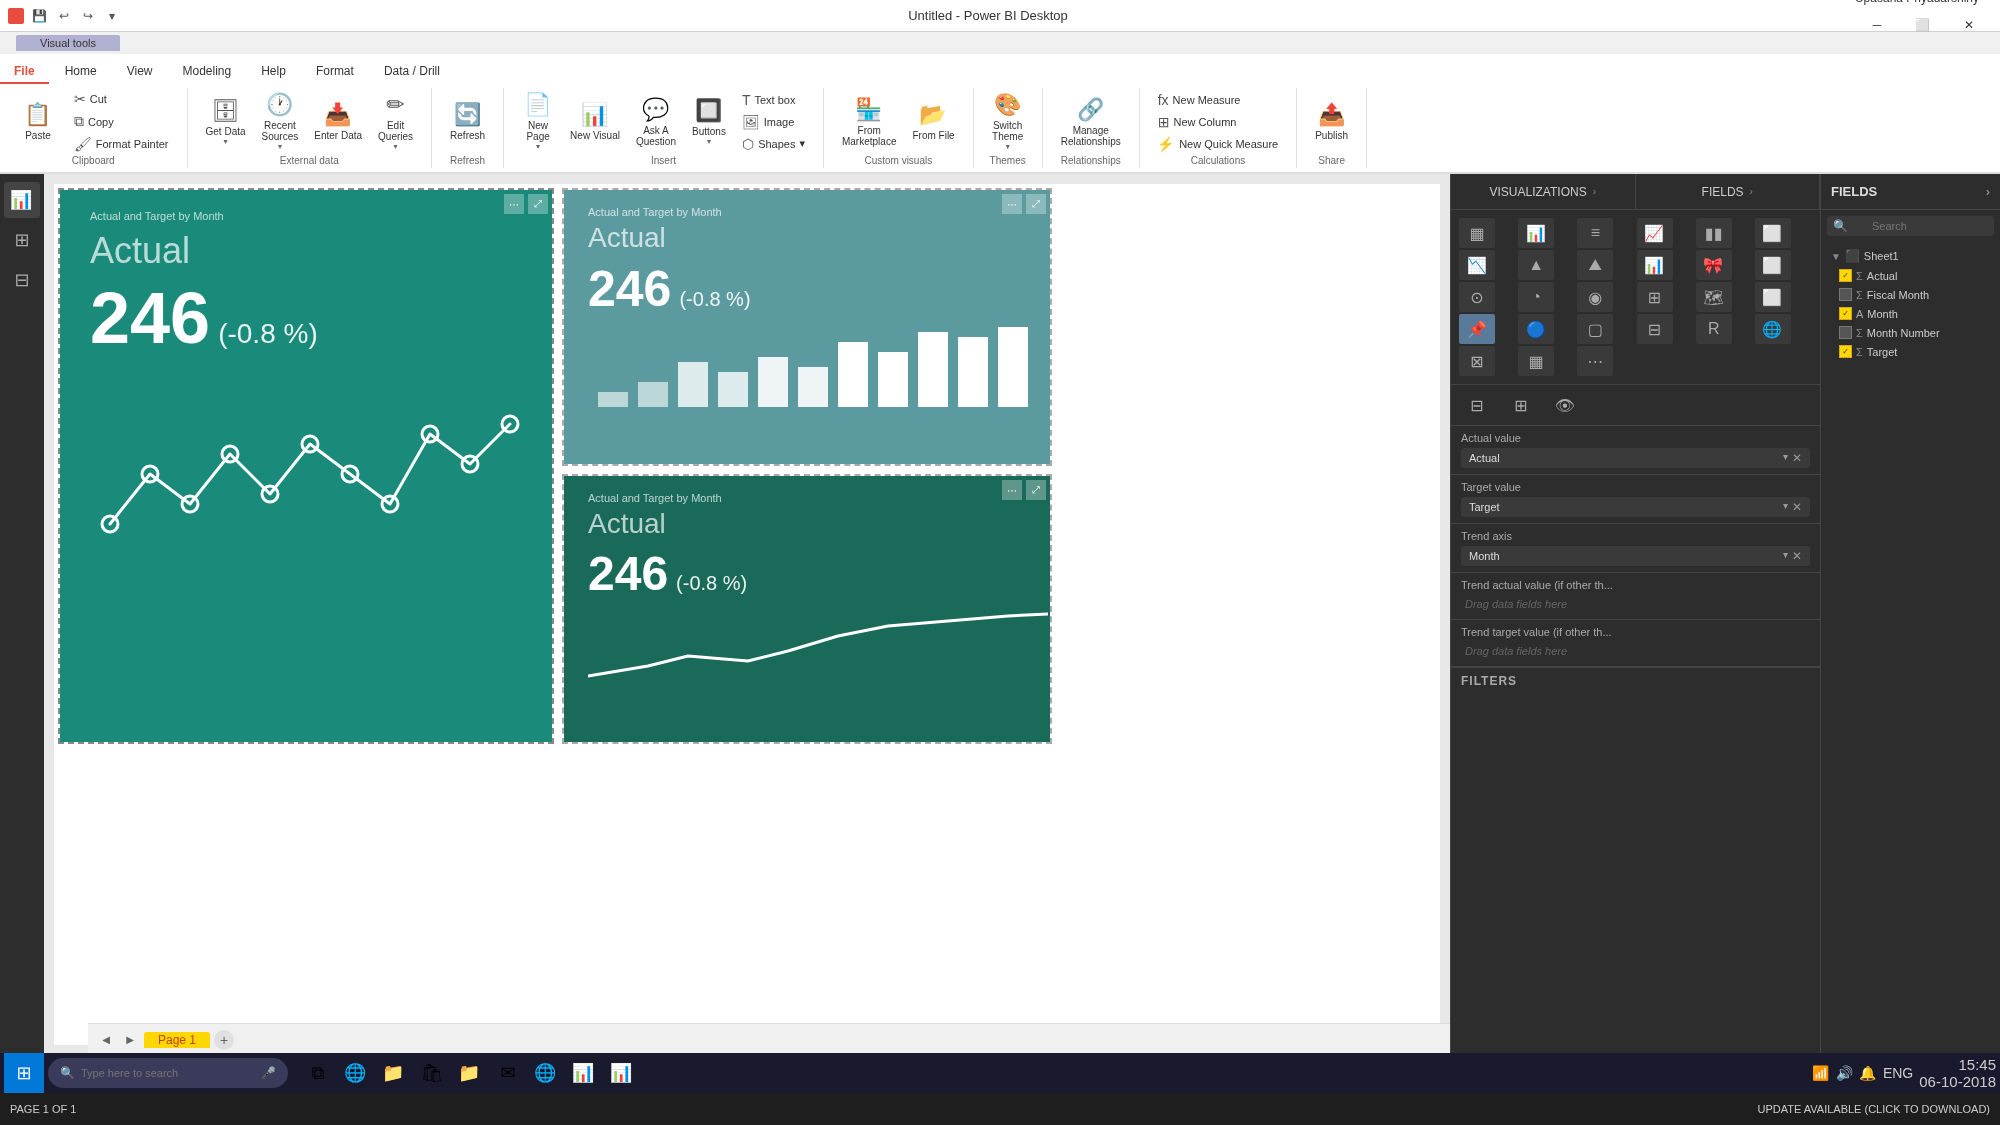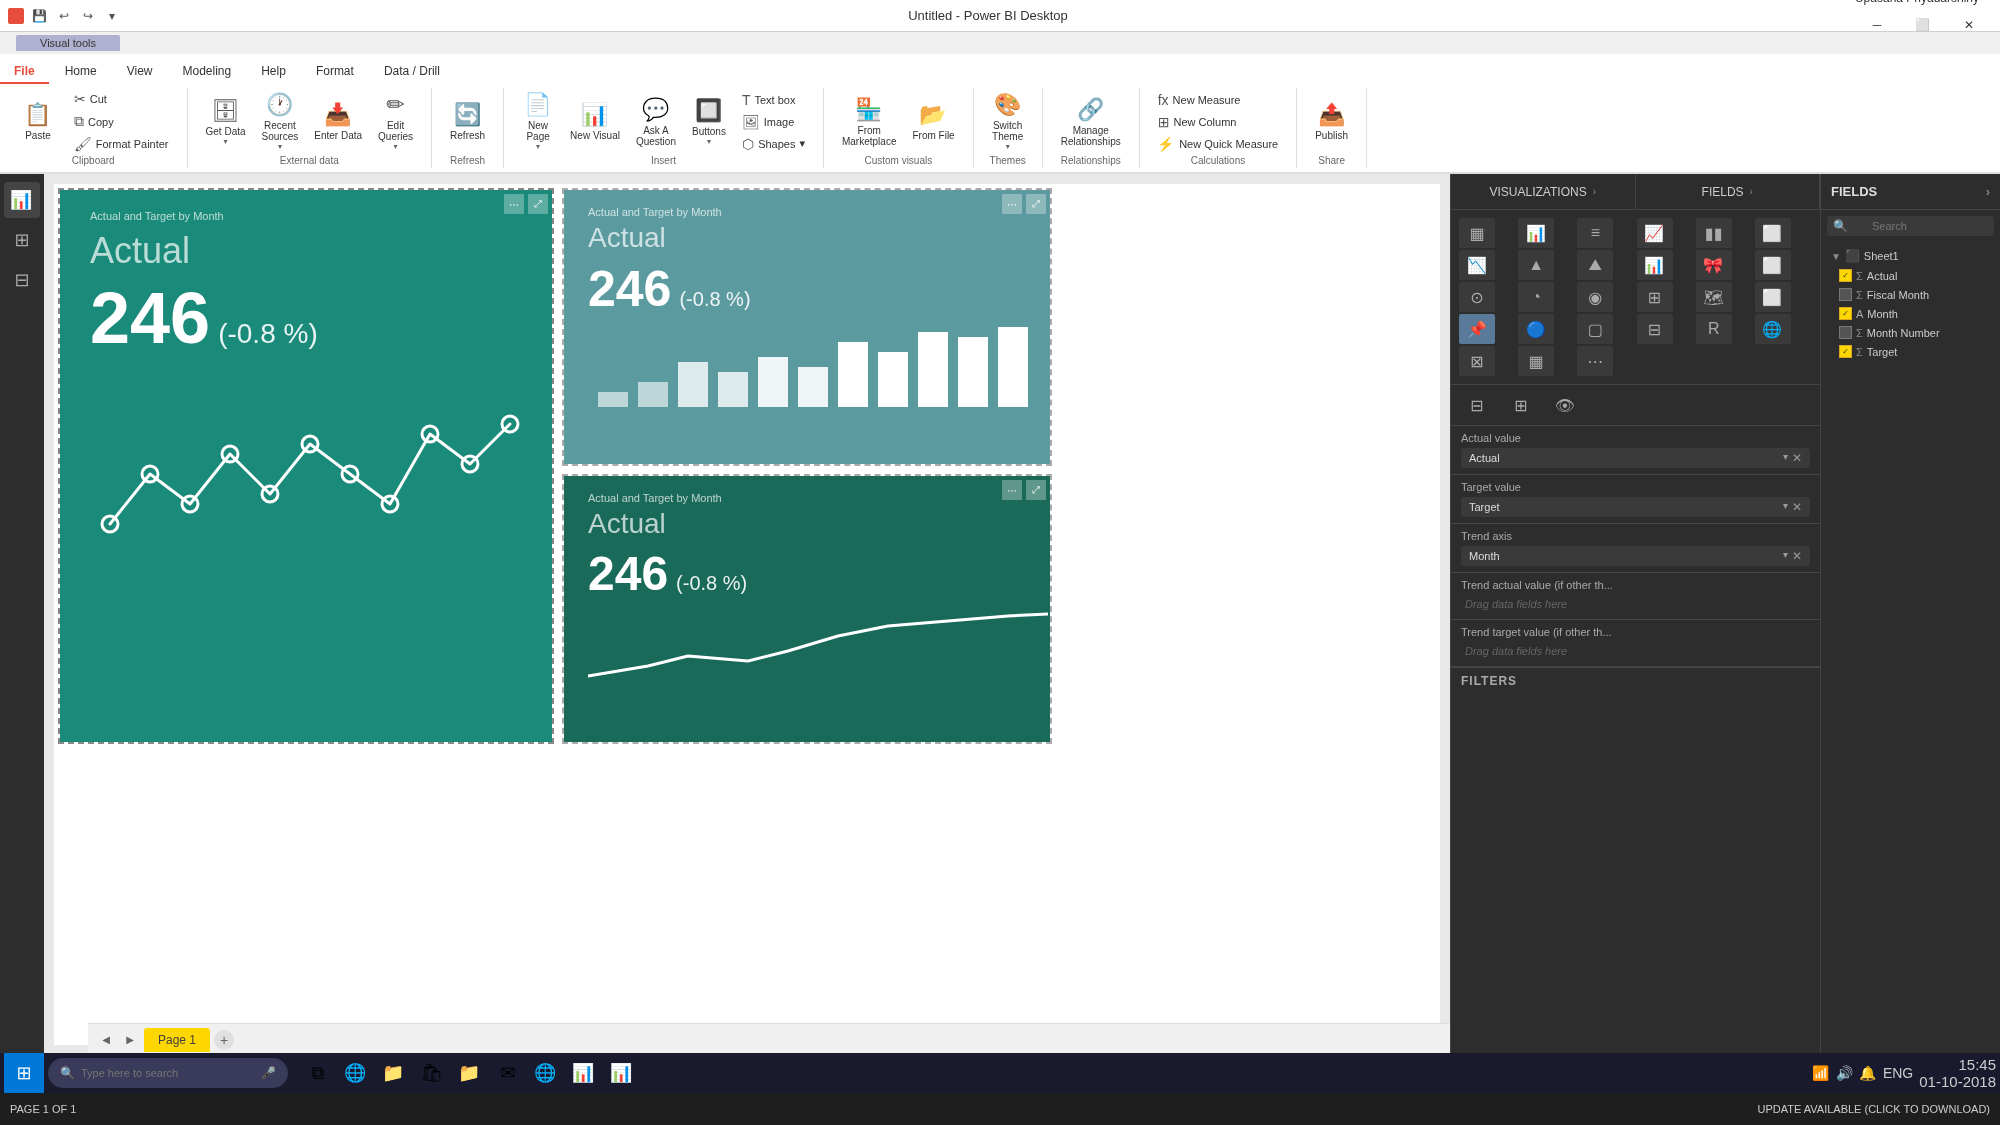--- a/index.html
+++ b/index.html
@@ -416,28 +416,28 @@
       align-items: center;
       padding: 0 8px;
       gap: 4px;
       position: absolute;
       bottom: 0;
       left: 44px;
       right: 0;
     }
     .page-nav-btn { width: 20px; height: 20px; display: flex; align-items: center; justify-content: center; font-size: 10px; color: #666; cursor: pointer; }
     .page-tab {
-      height: 24px;
+      height: 16px;
       background: #ffd700;
       border-radius: 3px 3px 0 0;
       padding: 0 14px;
       display: flex;
       align-items: center;
       font-size: 12px;
-      color: #404040;
+      color: #c2410c;
       cursor: pointer;
     }
     .page-add-btn { width: 20px; height: 20px; display: flex; align-items: center; justify-content: center; font-size: 14px; color: #666; cursor: pointer; background: #e0e0e0; border-radius: 50%; }
 
     
     #status-bar {
       height: 32px;
       background: #1e1e1e;
       display: flex;
       align-items: center;
@@ -977,16 +977,16 @@
     <div class="tb-app" style="color:#f2c811;">📊</div>
     <div class="tb-app" style="color:#d04;">📊</div>
   </div>
   <div class="tb-tray">
     <span class="tb-tray-icon">📶</span>
     <span class="tb-tray-icon">🔊</span>
     <span class="tb-tray-icon">🔔</span>
     <span class="tb-tray-icon">ENG</span>
     <div style="display:flex;flex-direction:column;align-items:flex-end;">
       <span class="tb-tray-text">15:45</span>
-      <span class="tb-tray-text">01-10-2018</span>
+      <span class="tb-tray-text">06-10-2018</span>
     </div>
   </div>
 </div>
 
 </body></html>

